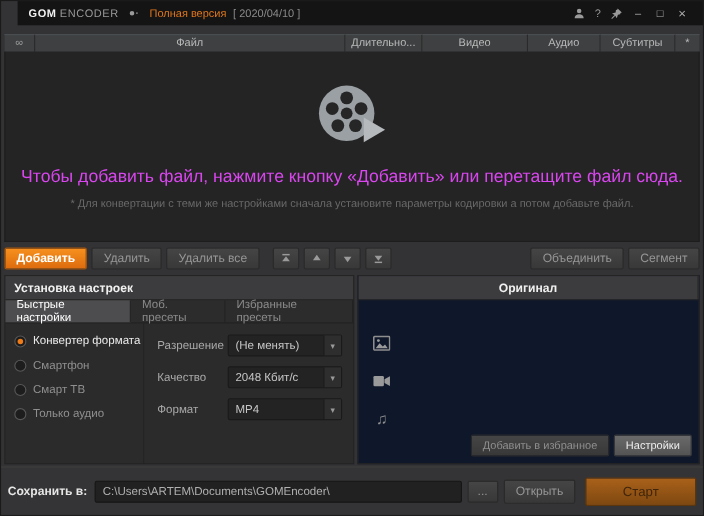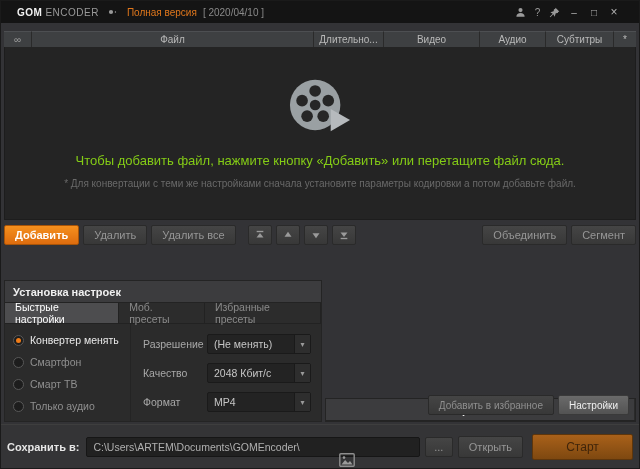--- a/index.html
+++ b/index.html
@@ -1,21 +1,21 @@
 <!DOCTYPE html>
 <html><head>
 <meta charset="utf-8">
 <style>
   * { box-sizing: border-box; margin: 0; padding: 0; }
   html,body { width:640px; height:469px; overflow:hidden; background:#333; }
   body { font-family:"Liberation Sans", sans-serif; font-size:11px; color:#ccc; }
   .app { width:640px; height:469px; display:flex; flex-direction:column; background:#333336; border:1px solid #1a1a1a; }
 
   
-  .titlebar { height:22px; background:#141414; display:flex; align-items:center; padding:0 16px; flex:0 0 auto; }
+  .titlebar { height:22px; background:#141414; display:flex; align-items:center; padding:0 10px; flex:0 0 auto;margin-left:15px; }
   .logo-gom { color:#f2f2f2; font-weight:bold; font-size:10px; letter-spacing:.5px; }
   .logo-enc { color:#9a9a9a; font-size:10px; margin-left:3px; letter-spacing:.5px; }
   .gear { margin-left:6px; display:flex; align-items:center; }
   .version { color:#e0771c; font-size:10px; margin-left:10px; }
   .date { color:#8a8a8a; font-size:10px; margin-left:6px; }
   .spacer { flex:1; }
   .tb-icon { color:#9a9a9a; font-size:10px; width:17px; text-align:center; display:inline-flex; justify-content:center; align-items:center; cursor:default; }
   .win-btn { color:#b0b0b0; font-size:10px; width:18px; text-align:center; margin-left:2px; cursor:default; }
   .win-btn.close { font-size:12px; }
 
@@ -31,34 +31,34 @@
   .fh-dur { flex:0 0 70px; }
   .fh-video { flex:0 0 96px; }
   .fh-audio { flex:0 0 66px; }
   .fh-subs { flex:0 0 68px; }
   .fh-star { flex:0 0 22px; border-right:none; }
 
   
   .dropzone { flex:1; background:#242424; border:1px solid #1d1d1d; border-top:none; display:flex; flex-direction:column;
               align-items:center; justify-content:center; min-height:0; }
   .reel { margin-bottom:16px; }
-  .dz-main { color:#84cc16; font-size:13px; margin-bottom:10px; }
+  .dz-main { color:#d946ef; font-size:16px; margin-bottom:10px; }
   .dz-hint { color:#696969; font-size:10px; }
 
   
   .toolbar { height:24px; flex:0 0 auto; display:flex; align-items:center; margin:3px 0; gap:4px; }
   .btn { height:20px; display:inline-flex; align-items:center; justify-content:center; padding:8px 10px; font-size:11px;
          background:linear-gradient(#454545,#383838); border:1px solid #2a2a2a; color:#969696; border-radius:2px; cursor:default; }
   .btn-add { background:linear-gradient(#f6901e,#dd6c0e); border:1px solid #a85408; color:#fff; font-weight:bold; }
   .btn-sm { width:24px; padding:0; }
   .btn-sm svg { display:block; }
   .tb-spacer { flex:1; }
 
   
-  .panels { height:172px; flex:0 0 auto; display:flex; gap:3px; margin-bottom:2px;align-items:flex-end; }
+  .panels { height:172px; flex:0 0 auto; display:flex; gap:3px; margin-bottom:2px; }
   .panel { border:1px solid #242424; background:#2b2b2b; display:flex; flex-direction:column; min-width:0; }
   .panel-left { flex:0 0 318px; }
   .panel-right { flex:1; background:#0f172a; position:relative; }
 
   .panel-title { height:22px; background:#3c3c3e; border-bottom:1px solid #232323; display:flex; align-items:center;
                  padding-left:8px; color:#f0f0f0; font-weight:bold; font-size:11px; flex:0 0 auto; }
 
   .tabs { display:flex; height:21px; flex:0 0 auto; background:#2c2c2c; border-bottom:1px solid #222; }
   .tab { display:flex; align-items:center; justify-content:center; padding:0 10px; font-size:10.5px; color:#8a8a8a;
          border-right:1px solid #222; cursor:default; }
@@ -210,21 +210,21 @@
         <div class="panel-title">Установка настроек</div>
         <div class="tabs">
           <div class="tab active">Быстрые настройки</div>
           <div class="tab">Моб. пресеты</div>
           <div class="tab">Избранные пресеты</div>
         </div>
         <div class="settings-body">
           <div class="modes">
             <div class="mode-row selected">
               <span class="radio"></span>
-              <span class="mode-label">Конвертер менять</span>
+              <span class="mode-label">Конвертер формата</span>
             </div>
             <div class="mode-row">
               <span class="radio"></span>
               <span class="mode-label">Смартфон</span>
             </div>
             <div class="mode-row">
               <span class="radio"></span>
               <span class="mode-label">Смарт ТВ</span>
             </div>
             <div class="mode-row">

